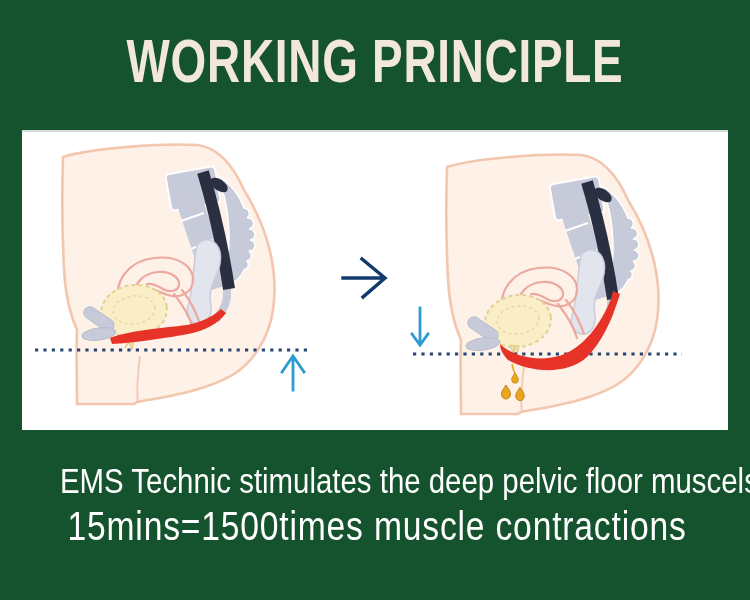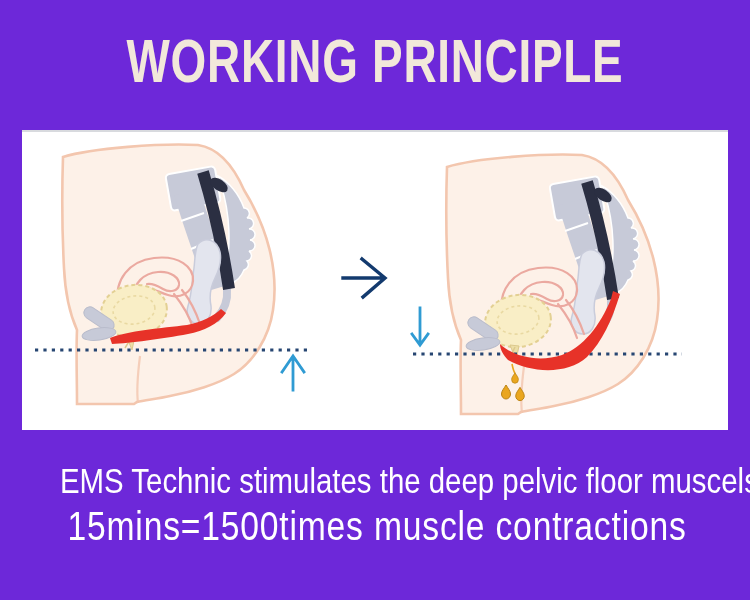--- a/index.html
+++ b/index.html
@@ -1,18 +1,18 @@
 <!DOCTYPE html>
 <html><head>
 <meta charset="utf-8">
 <style>
   html,body{margin:0;padding:0;background:#0b0d16;}
   .stage{
     position:relative;width:750px;height:600px;overflow:hidden;
-    background:#6d28d9;
+    background:#14532d;
     font-family:"Liberation Sans", sans-serif;
   }
   .title{
     position:absolute;top:30px;left:0;width:750px;
     text-align:center;color:#f2e8da;
     font-size:62px;font-weight:bold;letter-spacing:1px;line-height:1;
     transform:scaleX(0.74);transform-origin:50% 50%;
     white-space:nowrap;
   }
   .panel{

